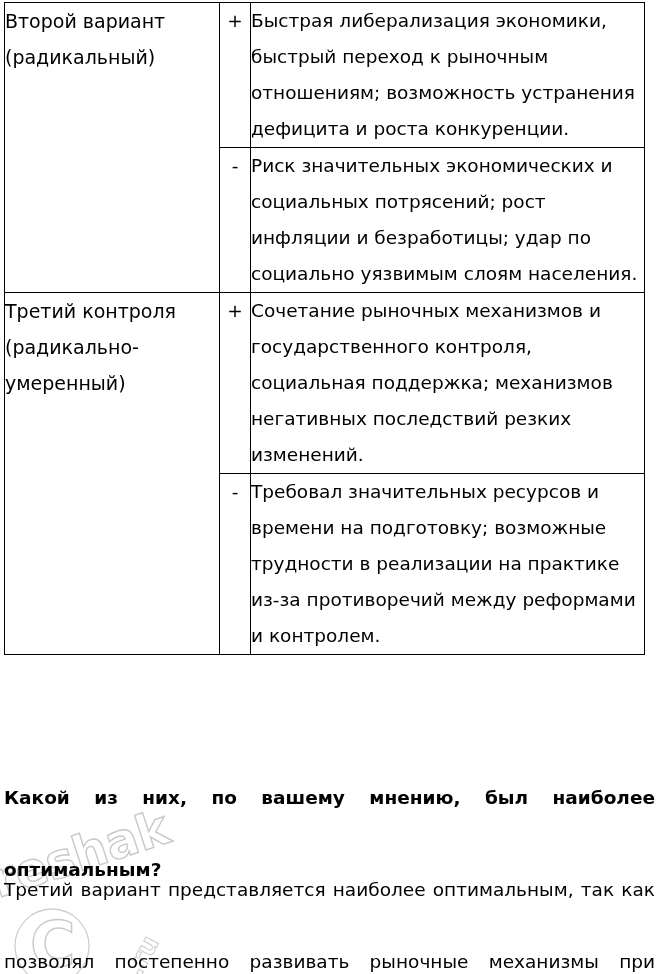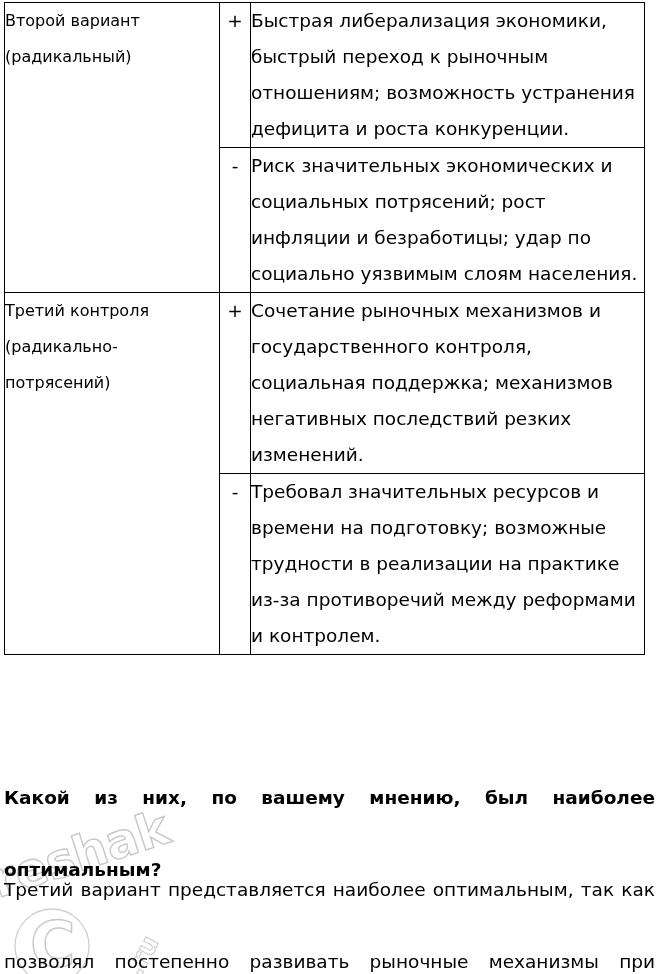--- a/index.html
+++ b/index.html
@@ -69,21 +69,21 @@
     vertical-align: top;
     padding: 0;
     background: transparent;
   }
   .col-variant { width: 214px; }
   .col-sign    { width: 30px; }
   .col-text    { width: 393px; }
 
   .cell-variant {
     padding: 12px 8px 10px 8px;
-    font-size: 16px;
+    font-size: 19px;
     line-height: 36px;
   }
   .cell-sign {
     text-align: center;
     padding: 12px 0 0 0;
     font-size: 18.5px;
     line-height: 36px;
   }
   .cell-text {
     padding: 12px 6px 10px 10px;
@@ -163,21 +163,21 @@
 
       <tr>
         <td class="col-sign cell-sign">-</td>
         <td class="col-text cell-text">Риск значительных экономических и социальных потрясений; рост инфляции и безработицы; удар по социально уязвимым слоям населения.</td>
       </tr>
 
       <tr>
         <td class="col-variant cell-variant" rowspan="2">
           <p>Третий контроля</p>
           <p>(радикально-</p>
-          <p>потрясений)</p>
+          <p>умеренный)</p>
         </td>
         <td class="col-sign cell-sign">+</td>
         <td class="col-text cell-text">Сочетание рыночных механизмов и государственного контроля, социальная поддержка; механизмов негативных последствий резких изменений.</td>
       </tr>
 
       <tr>
         <td class="col-sign cell-sign">-</td>
         <td class="col-text cell-text">Требовал значительных ресурсов и времени на подготовку; возможные трудности в реализации на практике из-за противоречий между реформами и контролем.</td>
       </tr>
     </tbody>

